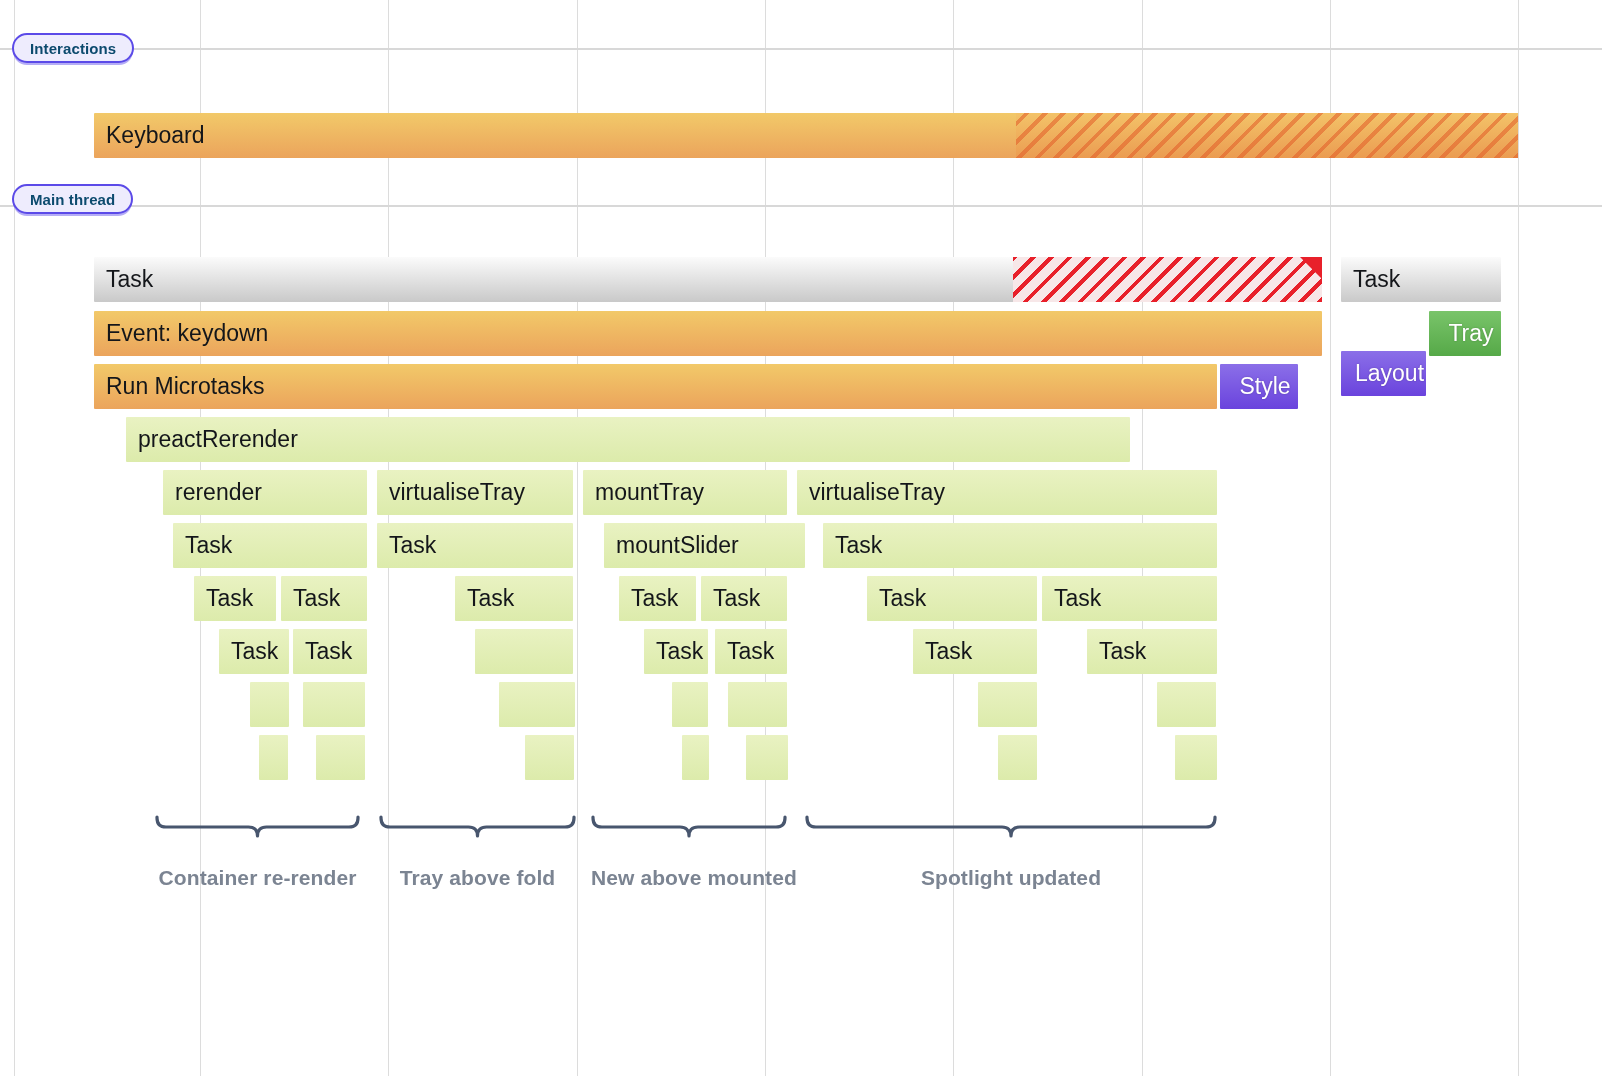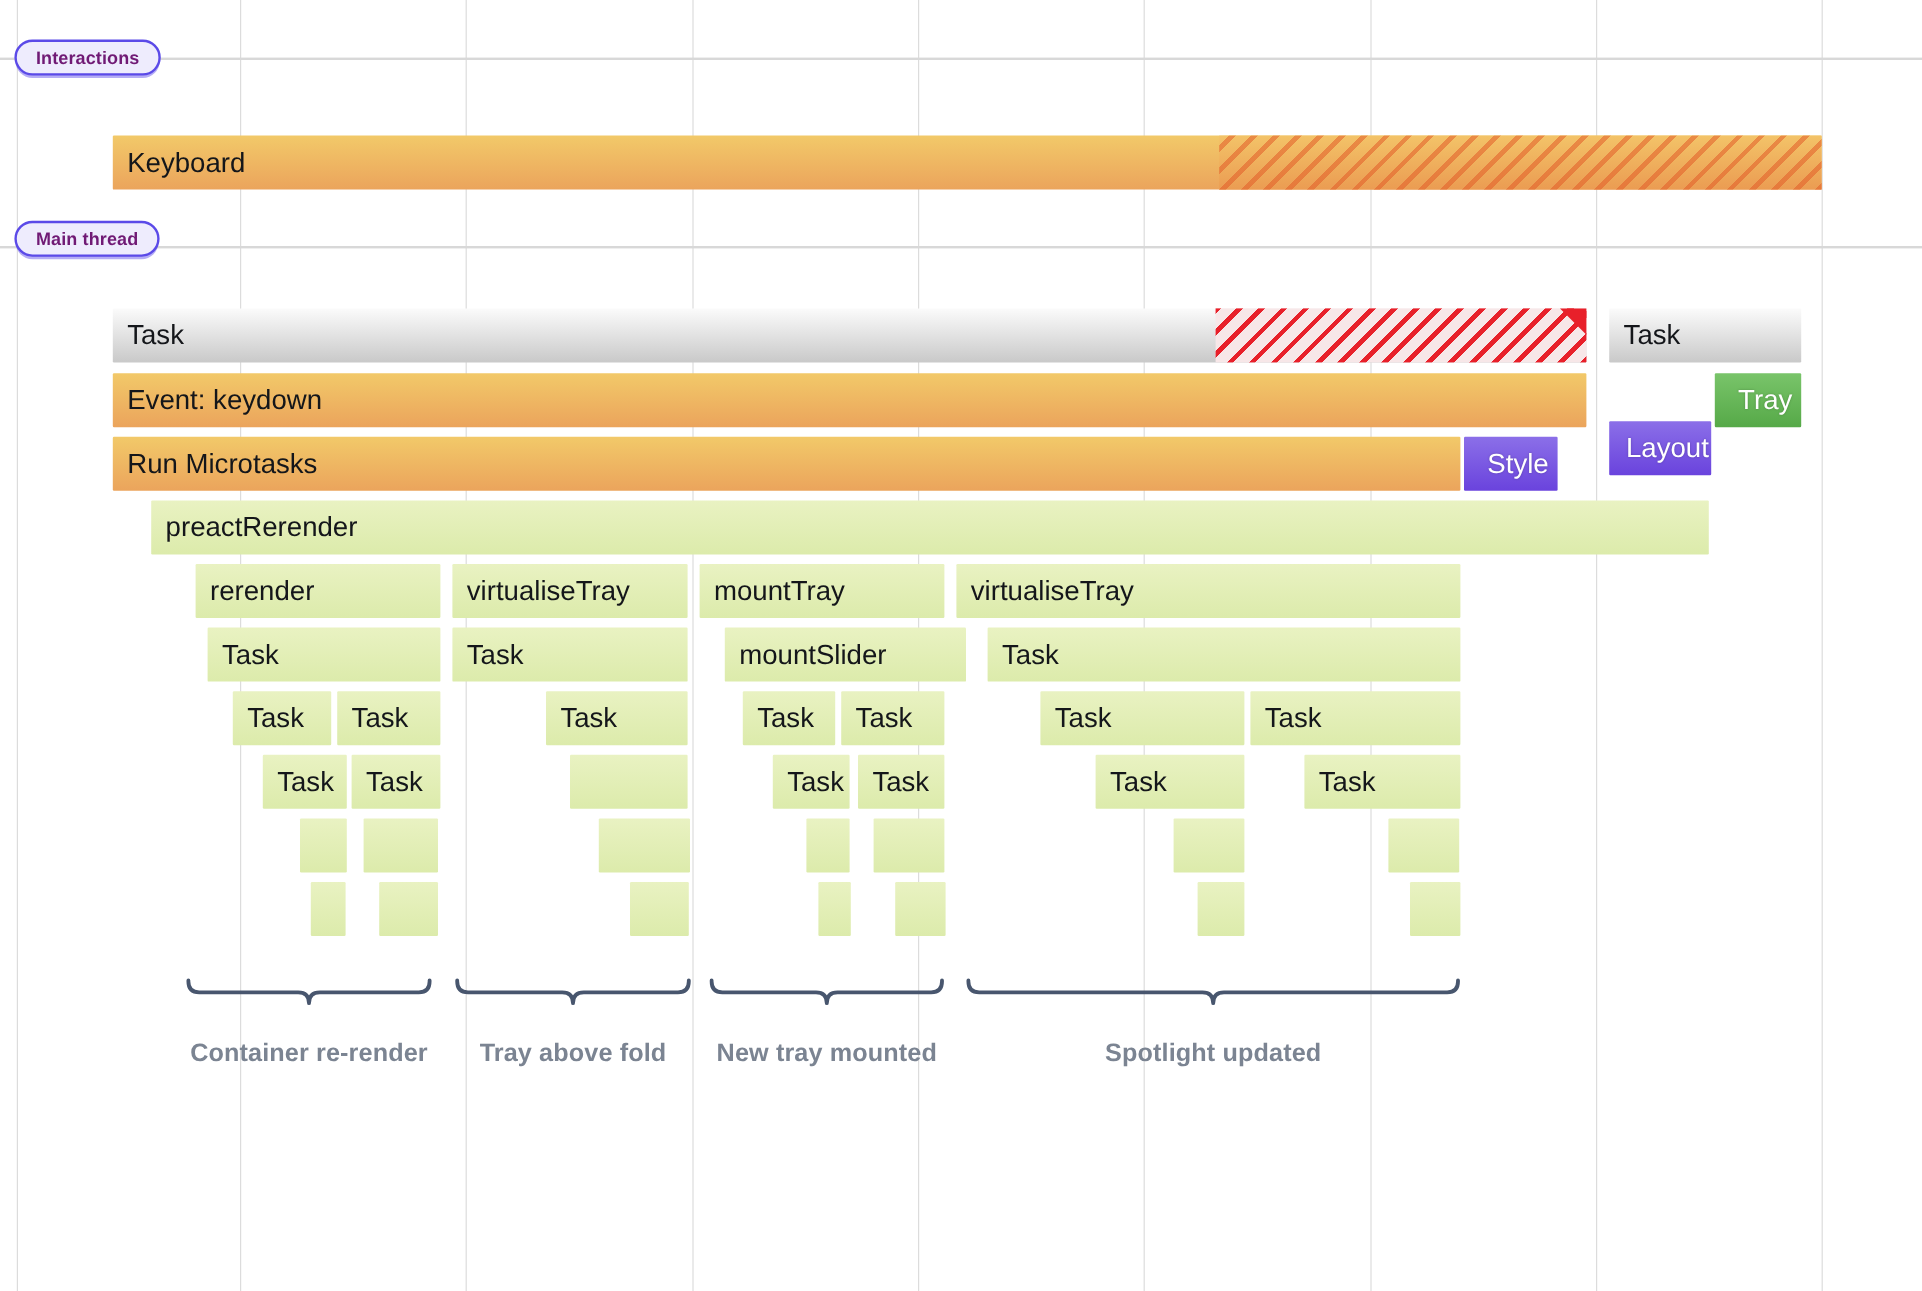--- a/index.html
+++ b/index.html
@@ -7,21 +7,21 @@
   #stage{position:relative;width:1602px;height:1076px;overflow:hidden;background:#fff;}
 
   
   .vline{position:absolute;top:0;width:1px;background:#dcdcdc;}
   .hline{position:absolute;left:0;height:2px;background:#d8d8d8;}
 
   
   .pill{
     position:absolute;display:flex;align-items:center;justify-content:center;
     background:#eeecfd;border:2px solid #5b4ae8;border-radius:999px;
-    color:#701a75;font-size:15px;font-weight:700;letter-spacing:.1px;
+    color:#0c4a6e;font-size:15px;font-weight:700;letter-spacing:.1px;
     padding:0 16px;height:30px;box-sizing:border-box;
     box-shadow:0 3px 0 -1px rgba(91,74,232,.45);
     white-space:nowrap;z-index:6;
   }
 
   
   .bar{
     position:absolute;box-sizing:border-box;display:flex;align-items:center;
     font-size:20px;color:#14161a;white-space:nowrap;overflow:hidden;
     padding-left:14px;border-radius:1px;
@@ -120,21 +120,21 @@
       </div>
       <div class="bar bar-green2 sm" style="left: 1429px; top: 311px; width: 72px; height: 45px;">
         <span>Tray</span>
       </div>
       <div class="bar bar-orange sm" style="left: 94px; top: 364px; width: 1123px; height: 45px;">
         <span>Run Microtasks</span>
       </div>
       <div class="bar bar-purple sm" style="left: 1220px; top: 364px; width: 78px; height: 45px;">
         <span>Style</span>
       </div>
-      <div class="bar bar-green sm" style="left: 126px; top: 417px; width: 1298px; height: 45px;">
+      <div class="bar bar-green sm" style="left: 126px; top: 417px; width: 1004px; height: 45px;">
         <span>preactRerender</span>
       </div>
       <div class="bar bar-green sm" style="left: 163px; top: 470px; width: 204px; height: 45px;">
         <span>rerender</span>
       </div>
       <div class="bar bar-green sm" style="left: 377px; top: 470px; width: 196px; height: 45px;">
         <span>virtualiseTray</span>
       </div>
       <div class="bar bar-green sm" style="left: 583px; top: 470px; width: 204px; height: 45px;">
         <span>mountTray</span>
@@ -214,20 +214,20 @@
     <path d="M2,2 L2,3 Q2,12 11,12 L93.5,12 Q102.5,12 102.5,21 Q102.5,12 111.5,12 L194,12 Q203,12 203,3 L203,2" fill="none" stroke="#48566e" stroke-width="3.2" stroke-linecap="round" stroke-linejoin="round"></path>
   </svg></div>
       <div class="ann-label" style="left: 155px; width: 205px; top: 866px;">Container re-render</div>
       <div class="brace" style="left: 379px; top: 815px; width: 197px; height: 26px;"><svg width="197" height="26" viewBox="0 0 197 26" xmlns="http://www.w3.org/2000/svg">
     <path d="M2,2 L2,3 Q2,12 11,12 L89.5,12 Q98.5,12 98.5,21 Q98.5,12 107.5,12 L186,12 Q195,12 195,3 L195,2" fill="none" stroke="#48566e" stroke-width="3.2" stroke-linecap="round" stroke-linejoin="round"></path>
   </svg></div>
       <div class="ann-label" style="left: 379px; width: 197px; top: 866px;">Tray above fold</div>
       <div class="brace" style="left: 591px; top: 815px; width: 196px; height: 26px;"><svg width="196" height="26" viewBox="0 0 196 26" xmlns="http://www.w3.org/2000/svg">
     <path d="M2,2 L2,3 Q2,12 11,12 L89,12 Q98,12 98,21 Q98,12 107,12 L185,12 Q194,12 194,3 L194,2" fill="none" stroke="#48566e" stroke-width="3.2" stroke-linecap="round" stroke-linejoin="round"></path>
   </svg></div>
-      <div class="ann-label" style="left: 591px; width: 196px; top: 866px;">New tray mounted</div>
+      <div class="ann-label" style="left: 591px; width: 196px; top: 866px;">New above mounted</div>
       <div class="brace" style="left: 805px; top: 815px; width: 412px; height: 26px;"><svg width="412" height="26" viewBox="0 0 412 26" xmlns="http://www.w3.org/2000/svg">
     <path d="M2,2 L2,3 Q2,12 11,12 L197,12 Q206,12 206,21 Q206,12 215,12 L401,12 Q410,12 410,3 L410,2" fill="none" stroke="#48566e" stroke-width="3.2" stroke-linecap="round" stroke-linejoin="round"></path>
   </svg></div>
       <div class="ann-label" style="left: 805px; width: 412px; top: 866px;">Spotlight updated</div>
     </div>
 
 </div>
 
 </body></html>

